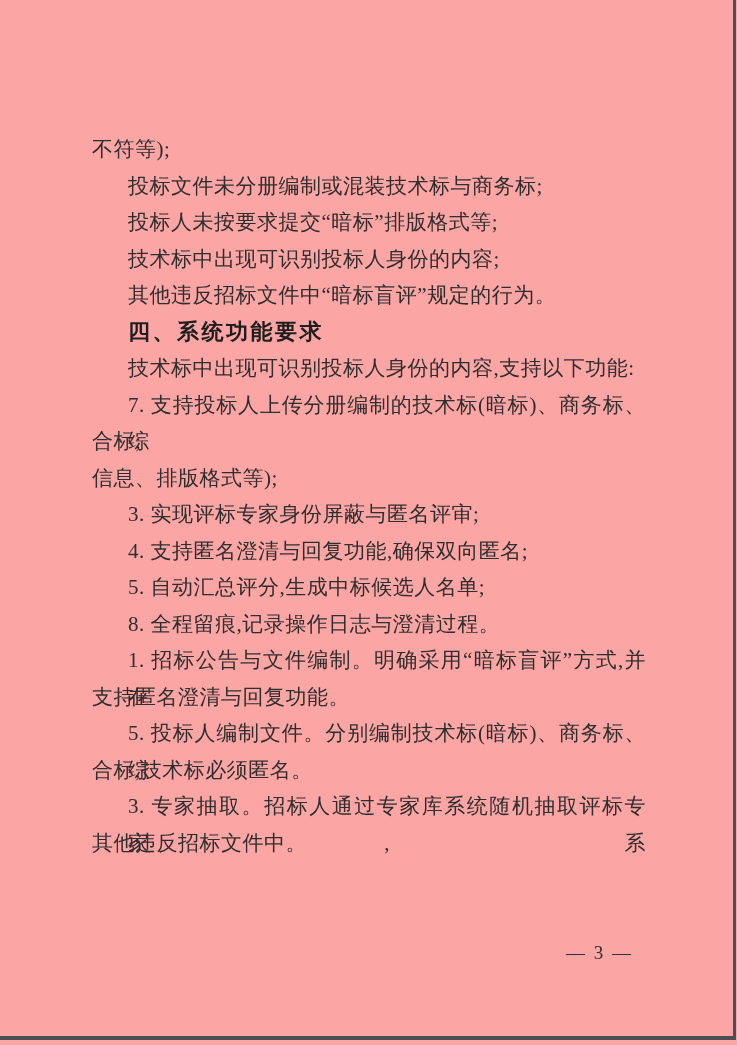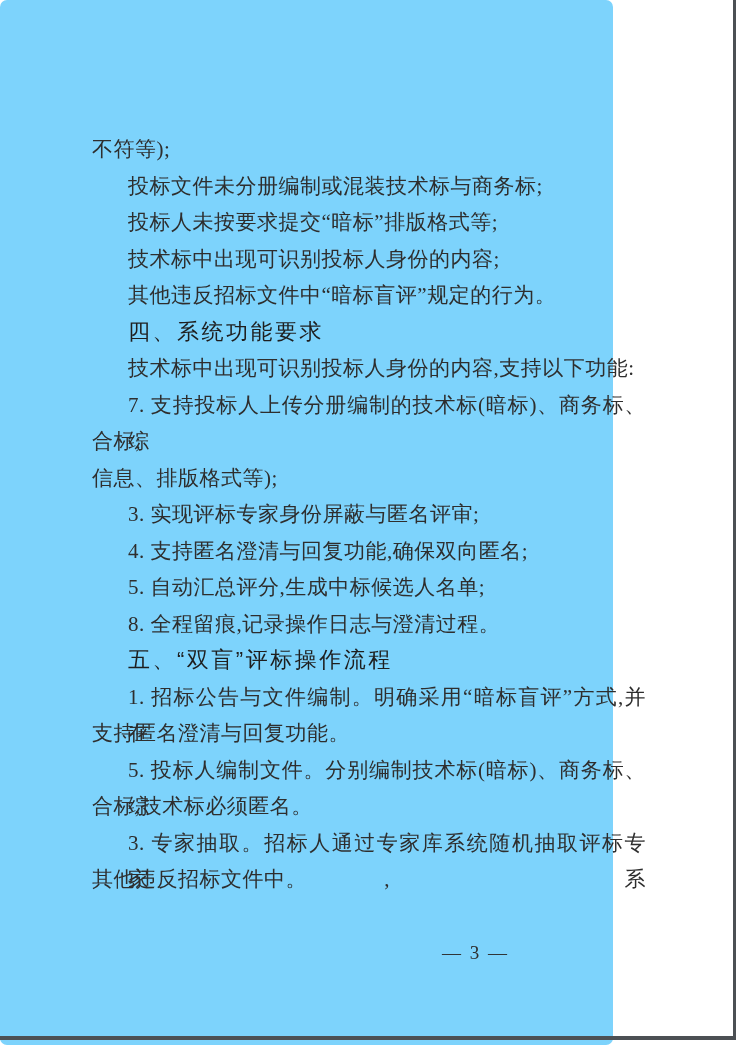--- a/index.html
+++ b/index.html
@@ -5,26 +5,25 @@
   html, body {
     margin: 0;
     padding: 0;
     width: 737px;
     height: 1045px;
     background: #ffffff;
     overflow: hidden;
   }
   .page {
     position: relative;
-    width: 613px;
+    width: 737px;
     height: 1045px;
-    background: #7dd3fc;
+    background: #fca5a5;
     font-family: "Liberation Serif", "DejaVu Serif", serif;
     color: #2e2e2e;
-    border-radius: 7px;
   }
   
   .edge-right {
     position: absolute;
     top: 0;
     left: 733px;
     width: 3px;
     height: 1039px;
     background: #4c5054;
   }
@@ -51,21 +50,21 @@
     color: #2e2e2e;
   }
   .indent { padding-left: 36px; }
   .fill {
     white-space: normal;
     text-align: justify;
     text-align-last: justify;
   }
   .heading {
     font-family: "Liberation Sans", "DejaVu Sans", sans-serif;
-    font-weight: 400;
+    font-weight: 700;
     font-size: 22px;
     letter-spacing: 2.5px;
     color: #1e1e1e;
   }
   .page-number {
     position: absolute;
     top: 942px;
     right: 104px;
     font-size: 19px;
     letter-spacing: 2px;
@@ -86,21 +85,20 @@
     <div class="line indent">其他违反招标文件中“暗标盲评”规定的行为。</div>
     <div class="line indent heading">四、系统功能要求</div>
     <div class="line indent">技术标中出现可识别投标人身份的内容,支持以下功能:</div>
     <div class="line indent fill">7. 支持投标人上传分册编制的技术标(暗标)、商务标、综</div>
     <div class="line">合标;</div>
     <div class="line">信息、排版格式等);</div>
     <div class="line indent">3. 实现评标专家身份屏蔽与匿名评审;</div>
     <div class="line indent">4. 支持匿名澄清与回复功能,确保双向匿名;</div>
     <div class="line indent">5. 自动汇总评分,生成中标候选人名单;</div>
     <div class="line indent">8. 全程留痕,记录操作日志与澄清过程。</div>
-    <div class="line indent heading">五、“双盲”评标操作流程</div>
     <div class="line indent fill">1. 招标公告与文件编制。明确采用“暗标盲评”方式,并在</div>
     <div class="line">支持匿名澄清与回复功能。</div>
     <div class="line indent fill">5. 投标人编制文件。分别编制技术标(暗标)、商务标、综</div>
     <div class="line">合标,技术标必须匿名。</div>
     <div class="line indent fill">3. 专家抽取。招标人通过专家库系统随机抽取评标专家,系</div>
     <div class="line">其他违反招标文件中。</div>
   </div>
 
   <div class="page-number">— 3 —</div>
 

